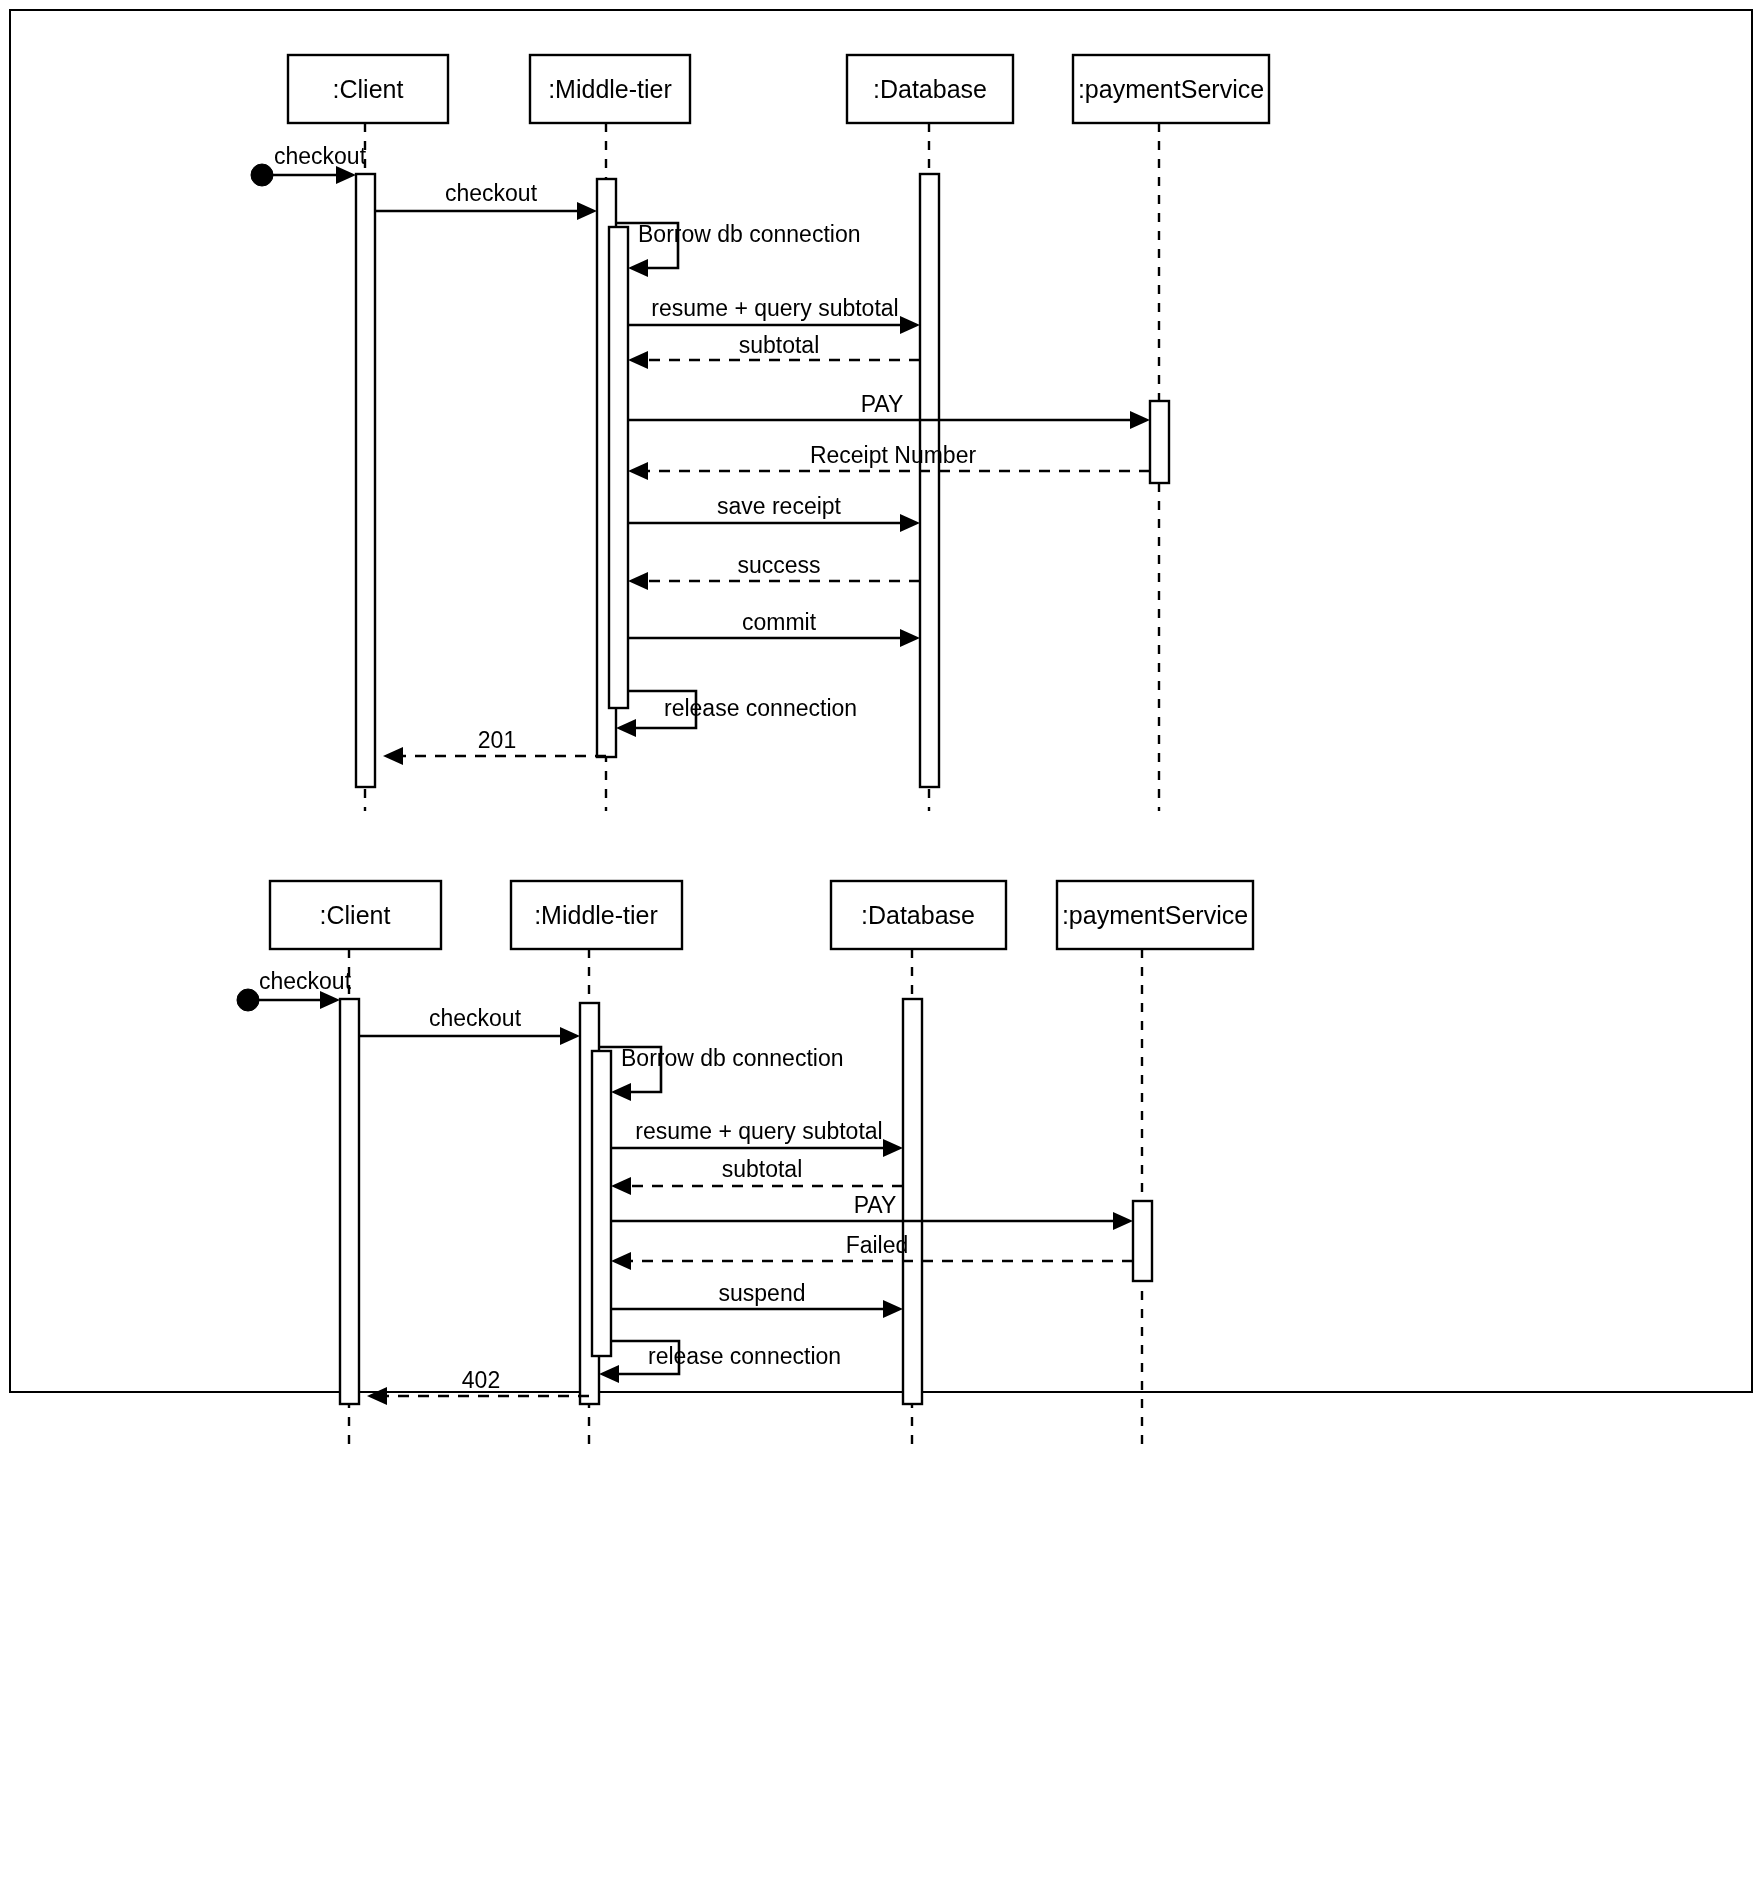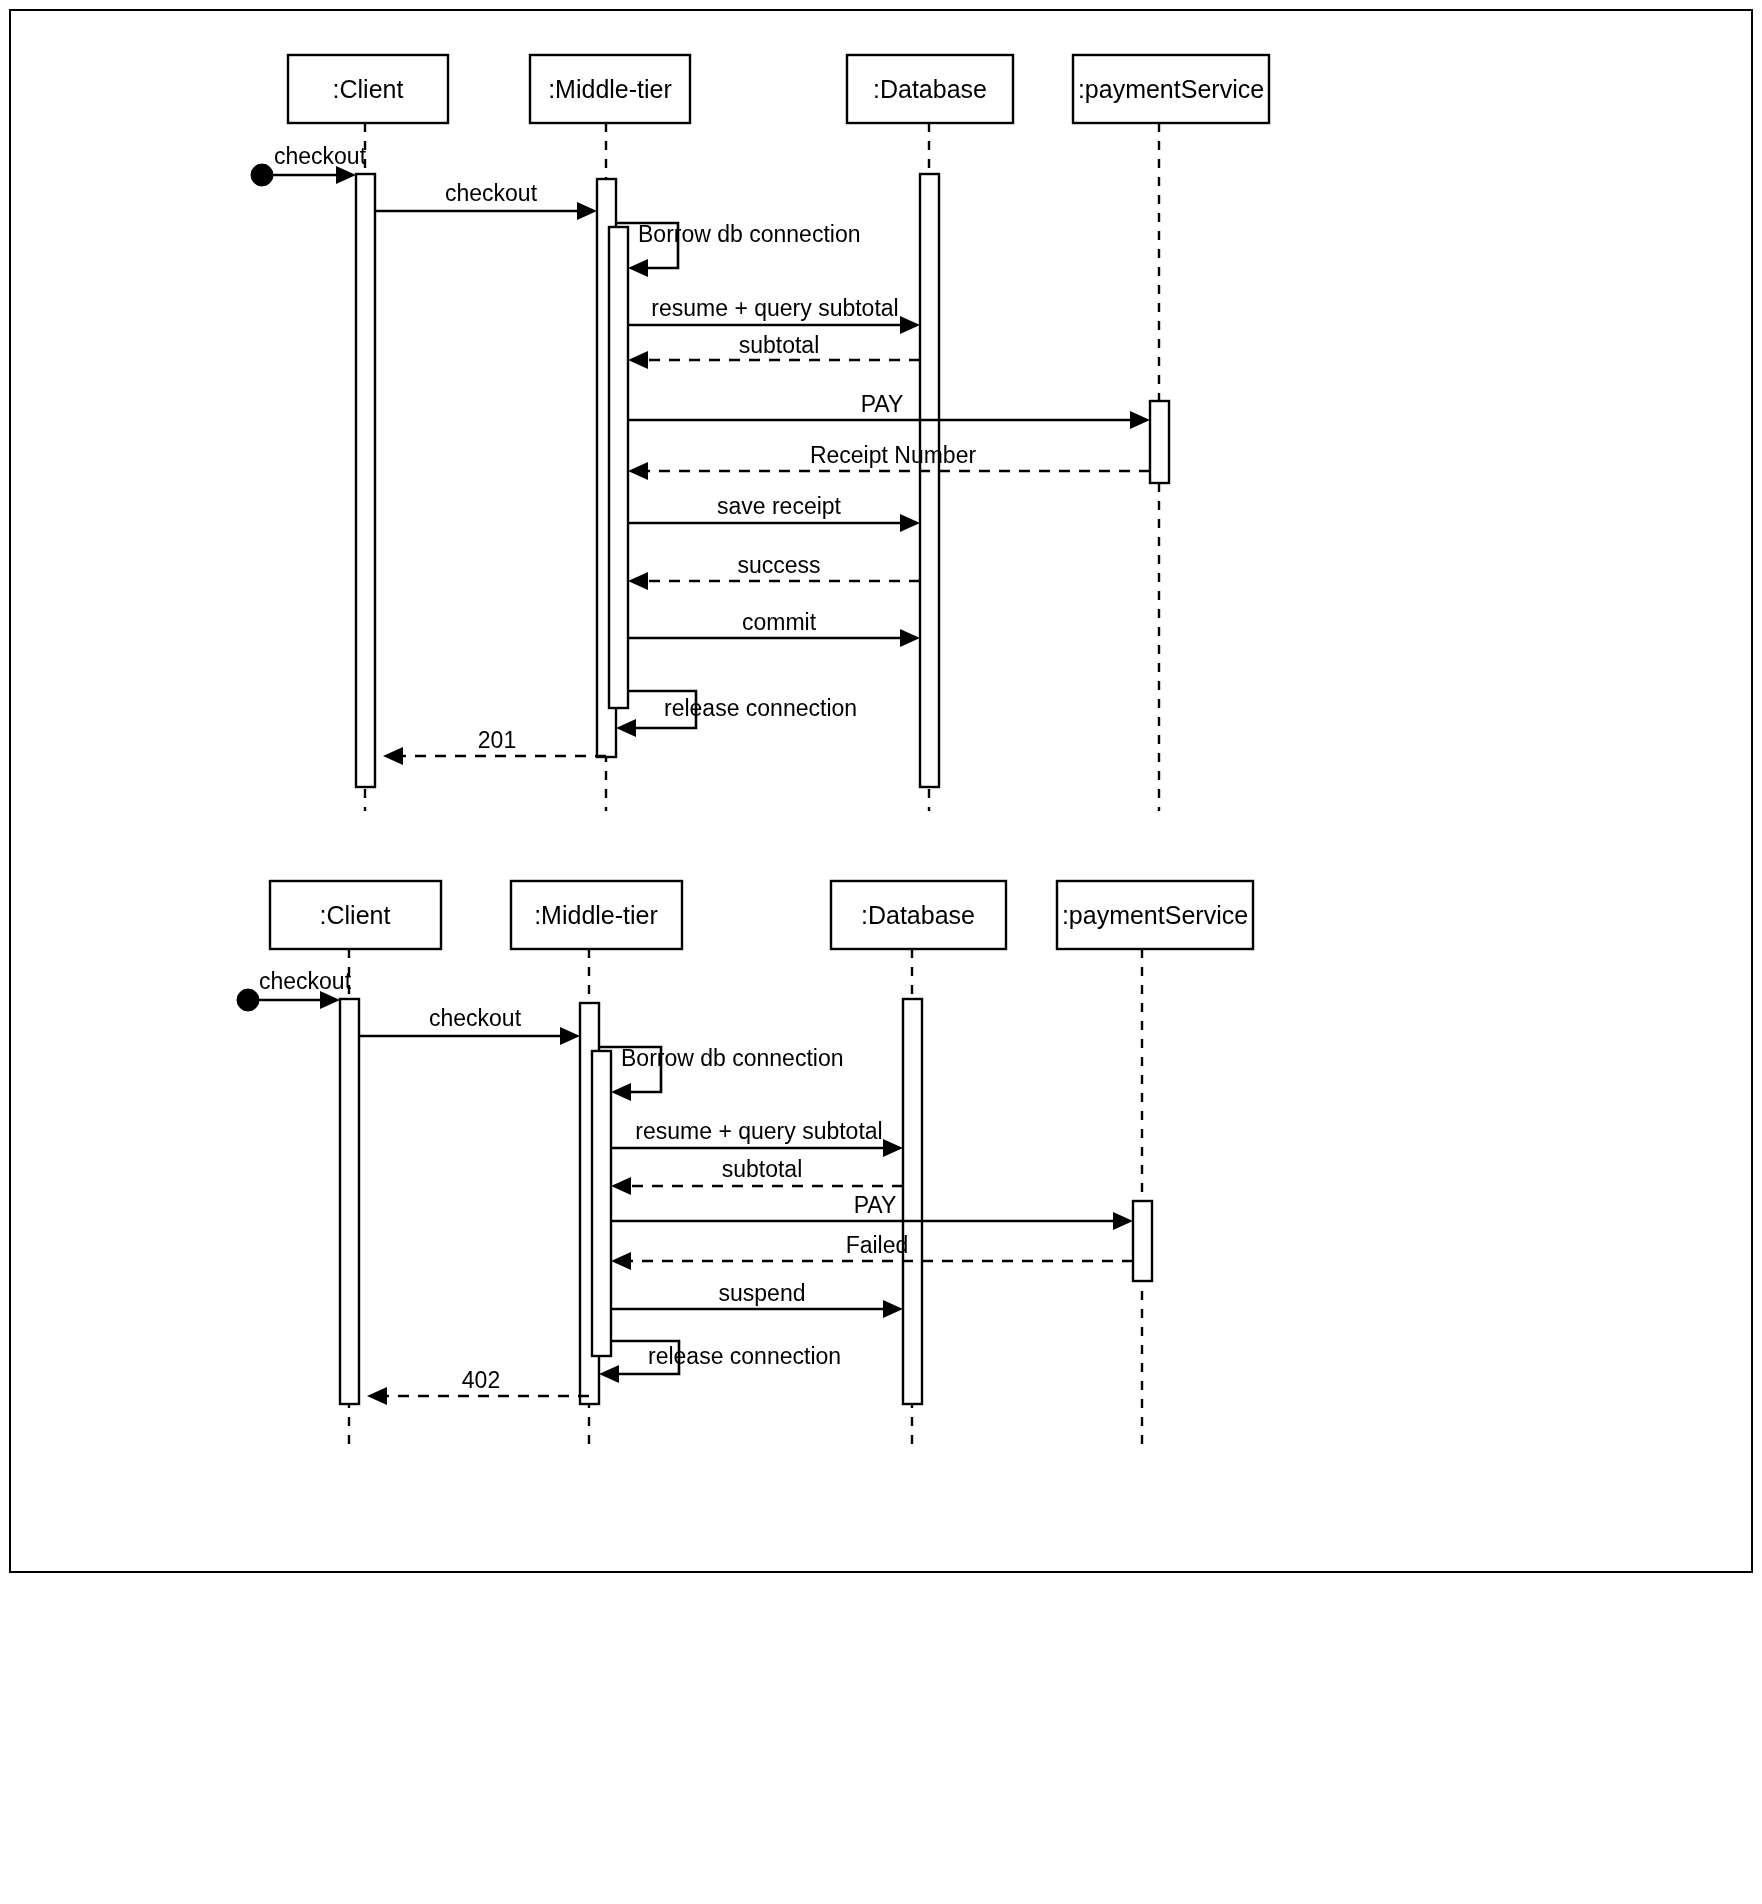--- a/index.html
+++ b/index.html
@@ -15,21 +15,21 @@
     width: 1762px;
     height: 1904px;
     background: #ffffff;
     overflow: hidden;
   }
   #frame {
     position: absolute;
     left: 9px;
     top: 9px;
     width: 1744px;
-    height: 1564px;
+    height: 1384px;
     border: 2px solid #000000;
     box-sizing: border-box;
     background: #ffffff;
   }
   svg.diagram-svg {
     position: absolute;
     left: 0;
     top: 0;
     display: block;
   }

